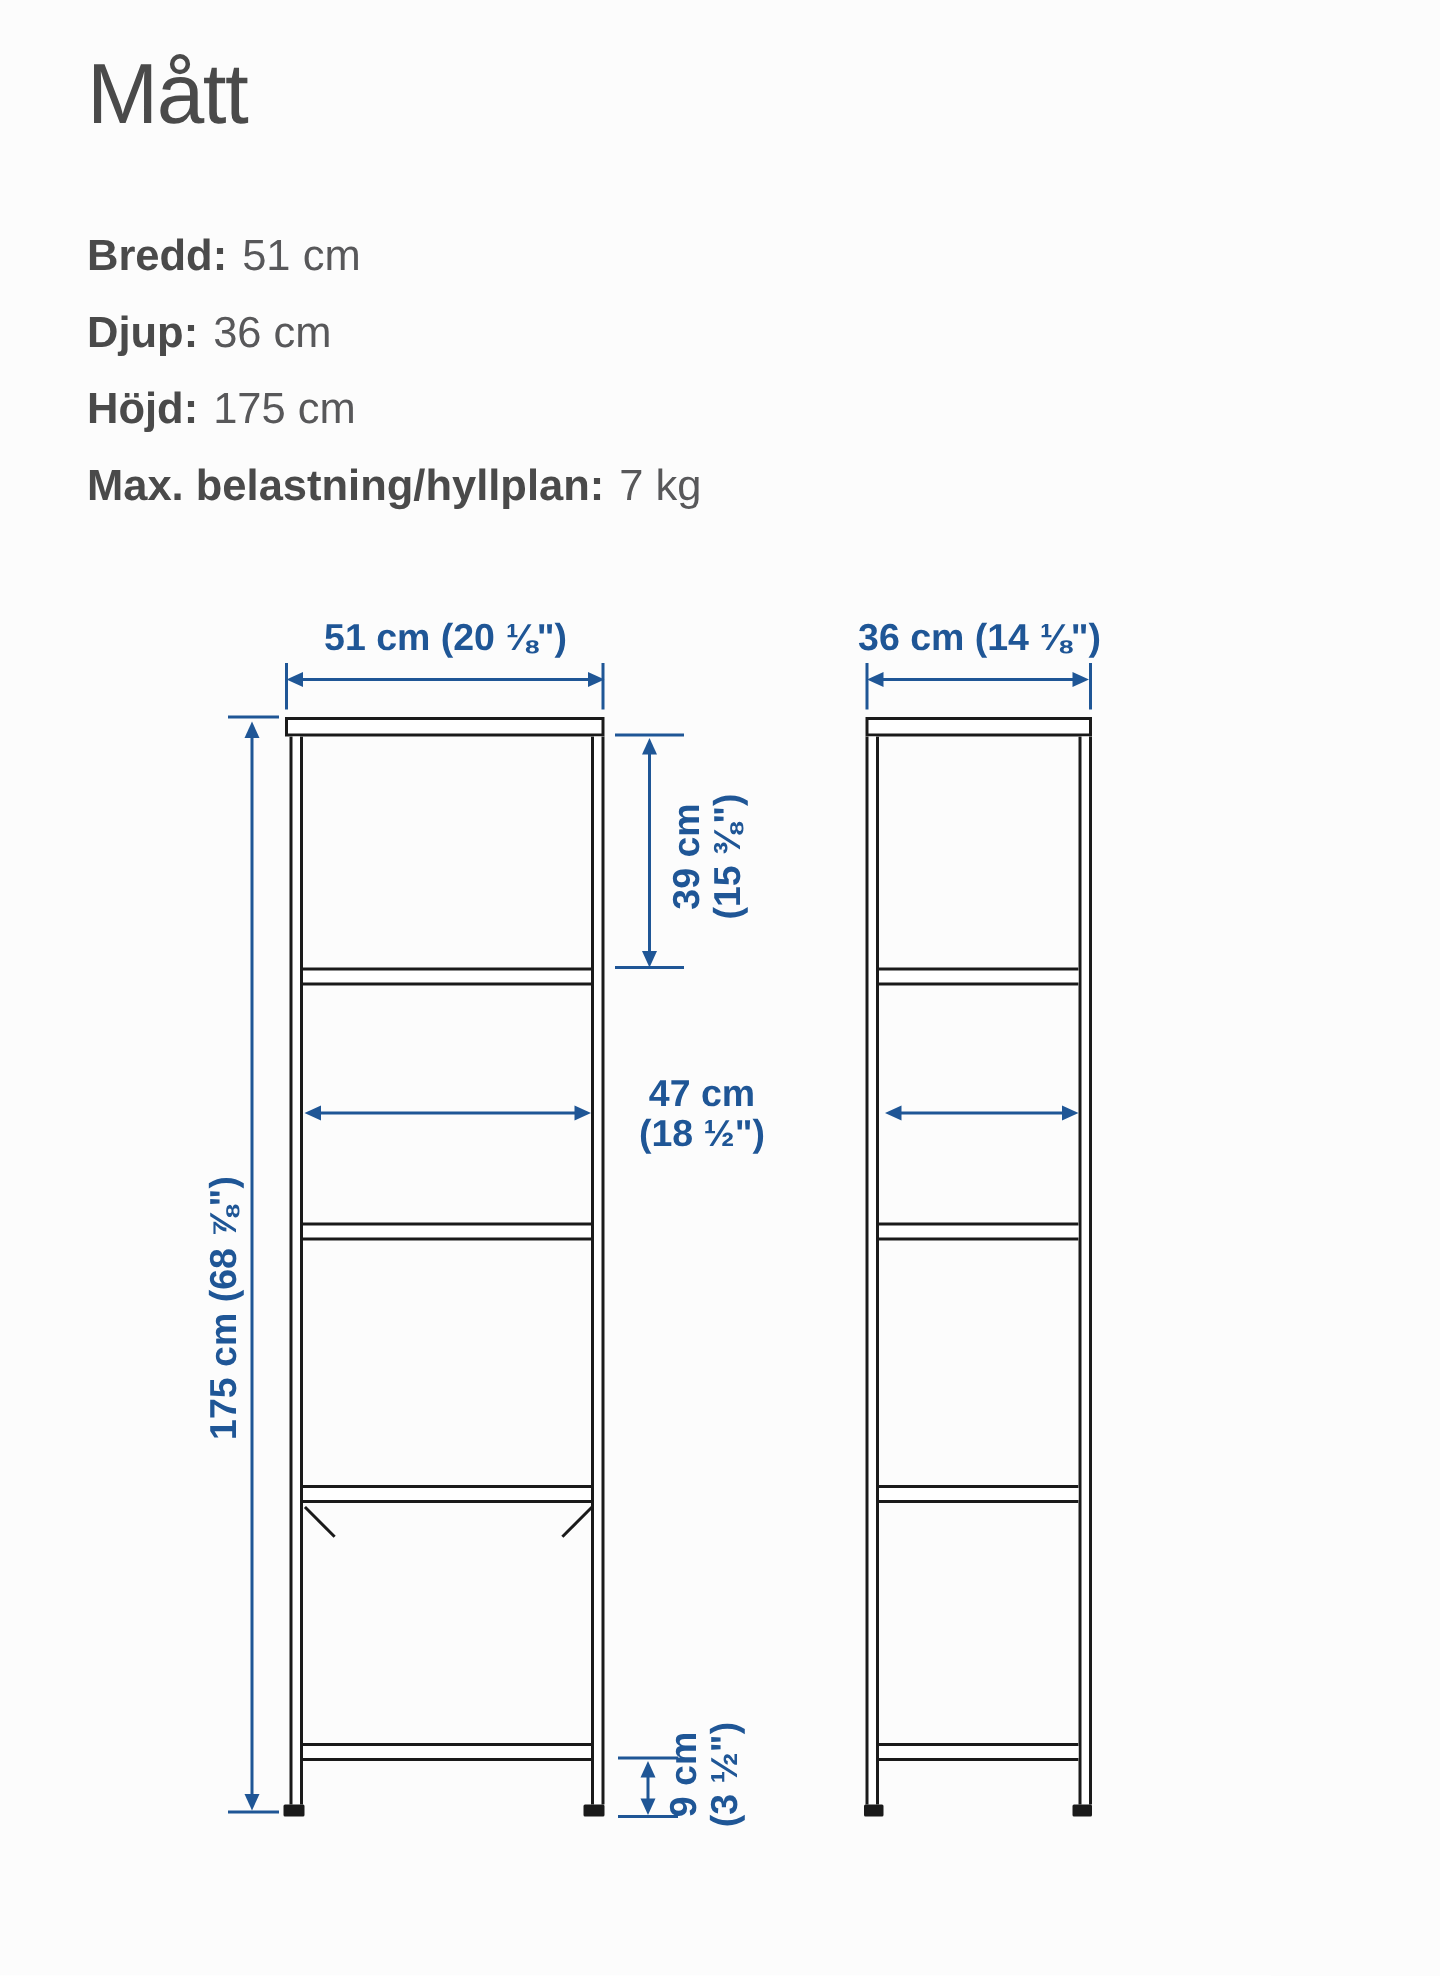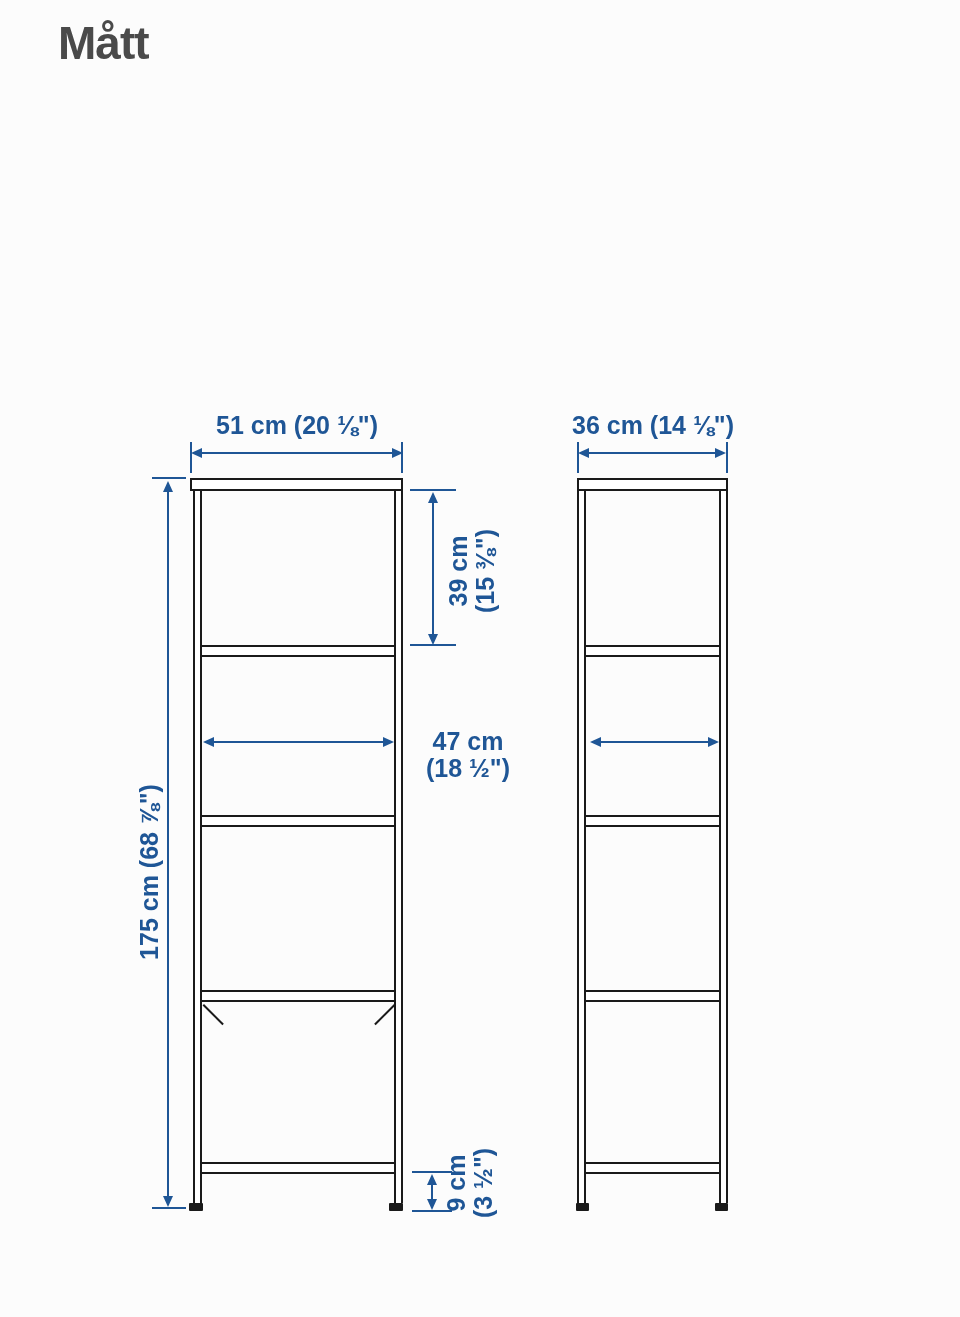--- a/index.html
+++ b/index.html
@@ -10,21 +10,21 @@
   }
   *{margin:0;padding:0;box-sizing:border-box;}
   html,body{background:#fff;}
   body{font-family:"Liberation Sans", sans-serif;}
   #stage{
     position:relative;width:960px;height:1317px;background:#fcfcfc;overflow:hidden;
   }
   .abs{position:absolute;}
   
   .page-title{
-    left:58px;top:16px;font-size:46px;font-weight:700;color:var(--text-dark);letter-spacing:-1px;
+    left:58px;top:30px;font-size:57px;font-weight:400;color:var(--text-dark);letter-spacing:-1px;
   }
   .spec-list{left:58px;top:146px;}
   .spec-row{font-size:29px;line-height:51px;white-space:nowrap;}
   .spec-label{font-weight:700;color:var(--text-dark);margin-right:10px;}
   .spec-value{font-weight:400;color:var(--text-mid);}
   
   .panel{border:2px solid var(--line);background:#fff;}
   .leg{border-left:2px solid var(--line);border-right:2px solid var(--line);background:#fff;}
   .shelf{border-top:2px solid var(--line);border-bottom:2px solid var(--line);background:#fff;}
   .brace{border-top:2px solid var(--line);height:0;}
@@ -44,20 +44,34 @@
   }
   .vtext{transform:rotate(-90deg);}
 </style>
 </head>
 <body>
 
 <div id="stage">
 
   <h1 class="abs page-title">Mått</h1>
 
+  <div class="abs spec-list">
+    <div class="spec-row">
+      <span class="spec-label">Bredd:</span><span class="spec-value">51 cm</span>
+    </div>
+    <div class="spec-row">
+      <span class="spec-label">Djup:</span><span class="spec-value">36 cm</span>
+    </div>
+    <div class="spec-row">
+      <span class="spec-label">Höjd:</span><span class="spec-value">175 cm</span>
+    </div>
+    <div class="spec-row">
+      <span class="spec-label">Max. belastning/hyllplan:</span><span class="spec-value">7 kg</span>
+    </div>
+  </div>
 
   <div class="abs panel" style="left:190px;top:478px;width:213px;height:13px;"></div>
   <div class="abs leg" style="left:193px;top:491px;width:9px;height:712px;"></div>
   <div class="abs leg" style="left:394px;top:491px;width:9px;height:712px;"></div>
   <div class="abs shelf" style="left:202px;top:645px;width:192px;height:12px;"></div>
   <div class="abs shelf" style="left:202px;top:815px;width:192px;height:12px;"></div>
   <div class="abs shelf" style="left:202px;top:990px;width:192px;height:12px;"></div>
   <div class="abs shelf" style="left:202px;top:1162px;width:192px;height:12px;"></div>
   <div class="abs brace brace-l" style="left:204px;top:1004px;width:28px;"></div>
   <div class="abs brace brace-r" style="left:366px;top:1004px;width:28px;"></div>
@@ -84,21 +98,21 @@
   <div class="abs ah ah-u" style="left:428px;top:492px;"></div>
   <div class="abs ah ah-d" style="left:428px;top:634px;"></div>
   <div class="abs dimtext vtext" style="left:387px;top:544px;width:170px;height:54px;">
     <div>39 cm</div>
     <div>(15 ⅜")</div>
   </div>
 
   <div class="abs dline" style="left:207px;top:741px;width:182px;height:2px;"></div>
   <div class="abs ah ah-l" style="left:203px;top:737px;"></div>
   <div class="abs ah ah-r" style="left:383px;top:737px;"></div>
-  <div class="abs dimtext" style="left:403px;top:716px;width:130px;margin-top:12px;">
+  <div class="abs dimtext" style="left:403px;top:716px;width:130px;">
     <div>47 cm</div>
     <div>(18 ½")</div>
   </div>
 
   <div class="abs dline" style="left:412px;top:1171px;width:40px;height:2px;"></div>
   <div class="abs dline" style="left:412px;top:1210px;width:40px;height:2px;"></div>
   <div class="abs dline" style="left:431px;top:1182px;width:2px;height:20px;"></div>
   <div class="abs ah ah-u" style="left:427px;top:1174px;"></div>
   <div class="abs ah ah-d" style="left:427px;top:1199px;"></div>
   <div class="abs dimtext vtext" style="left:400px;top:1156px;width:140px;height:54px;">

